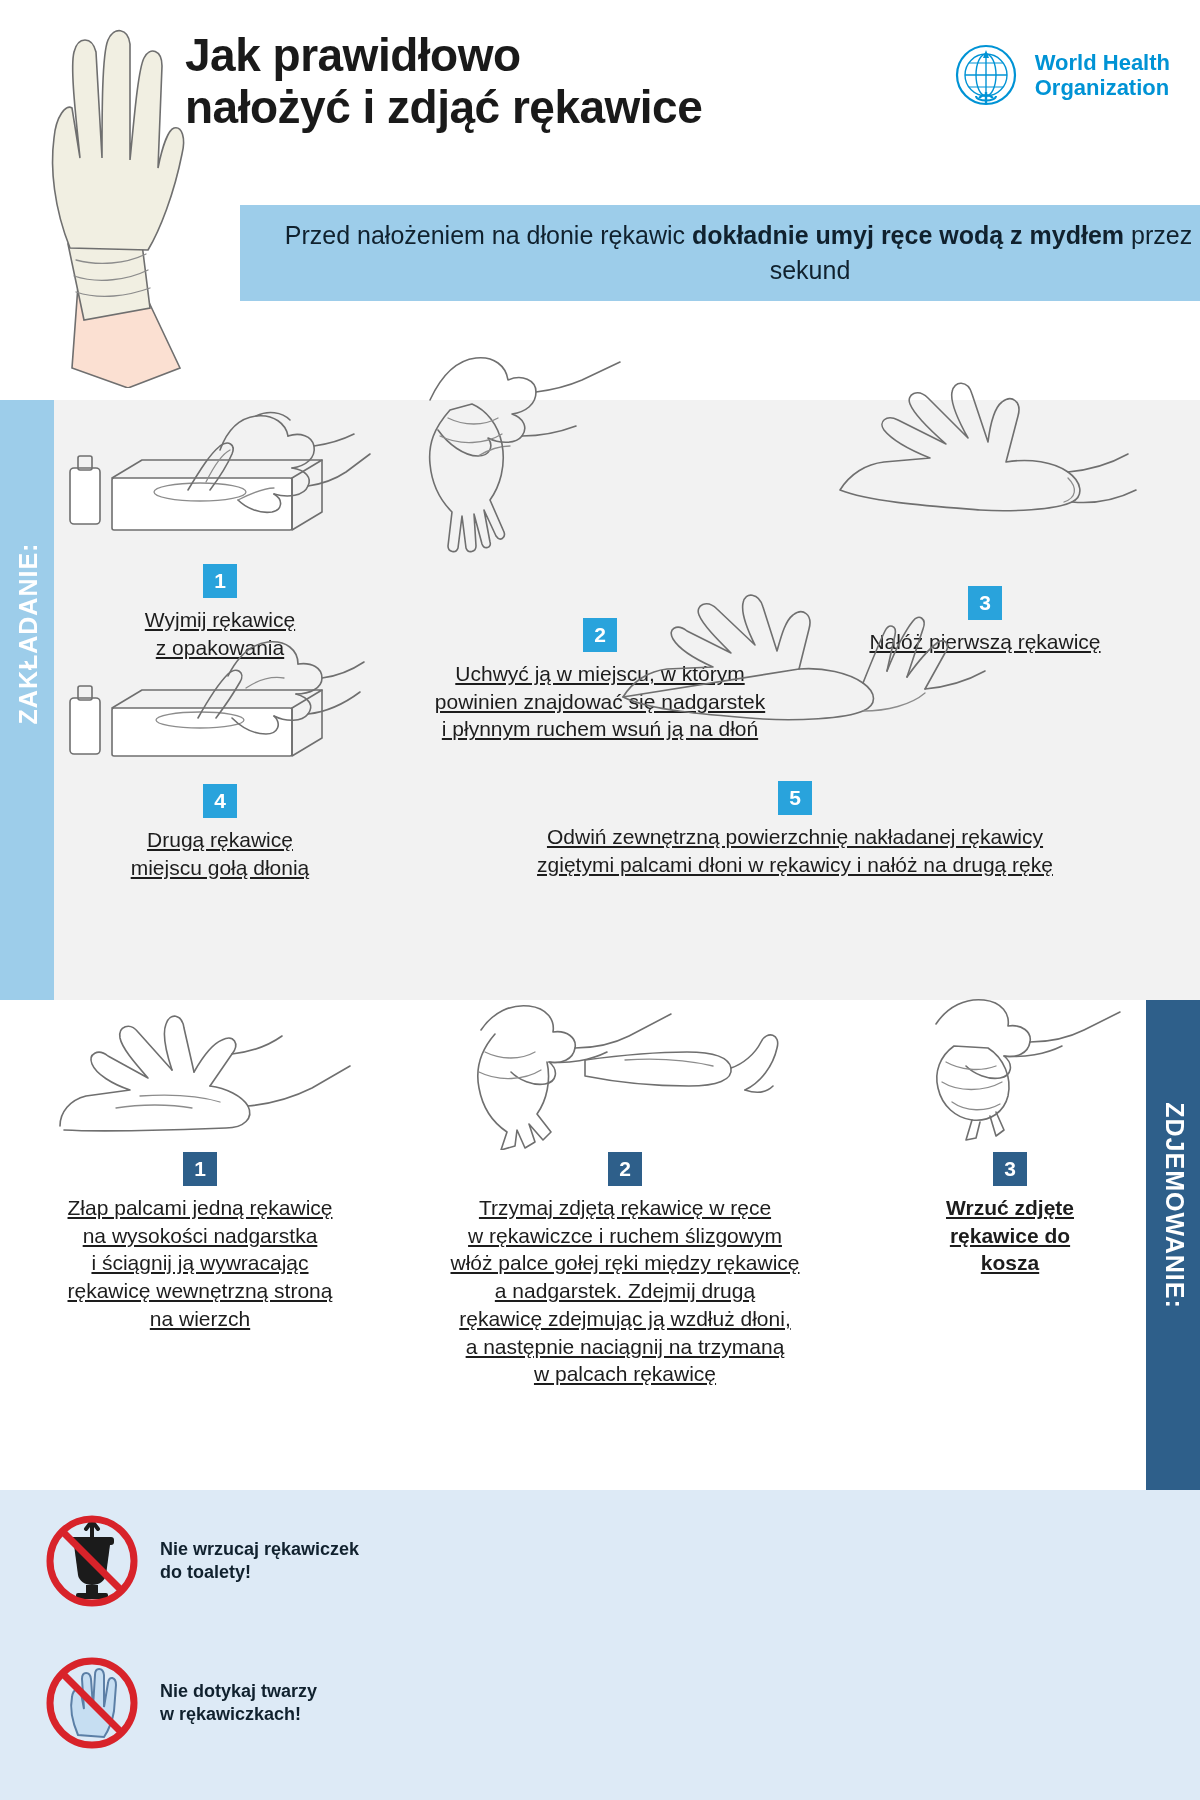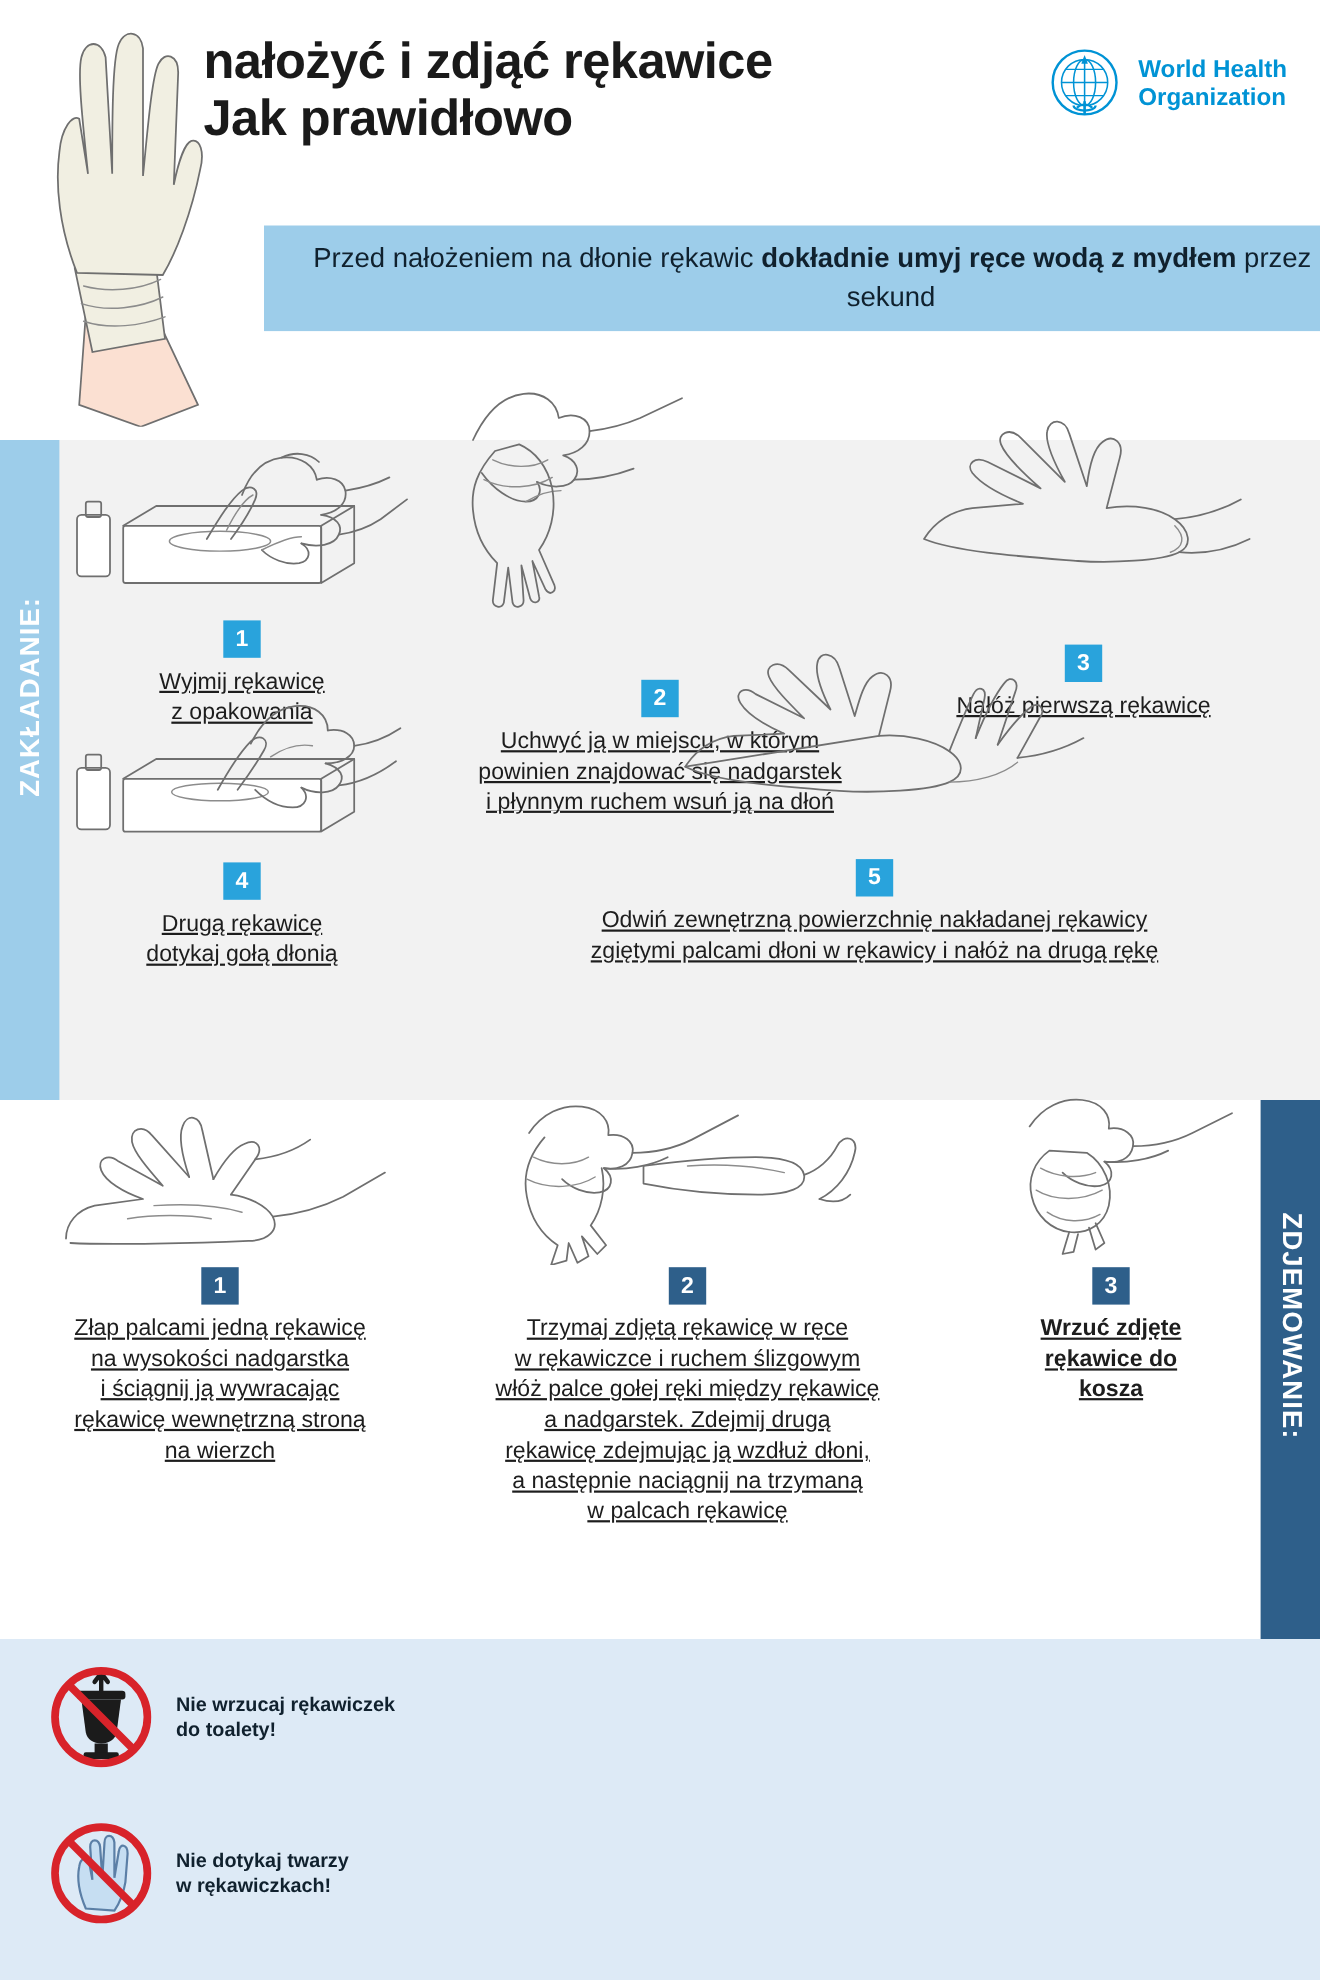--- a/index.html
+++ b/index.html
@@ -96,22 +96,22 @@
                  C124 112 128 62 134 50 C140 38 152 42 152 58 L148 160
                  C152 140 158 122 164 120 C172 118 176 130 172 146
                  C164 186 150 222 138 242 Z"></path>
         <path class="ln2" d="M66 252 C88 258 116 256 136 246"></path>
         <path class="ln2" d="M64 268 C88 276 118 272 138 262"></path>
         <path class="ln2" d="M66 284 C90 292 118 288 140 280"></path>
       </svg>
     </div>
 
     <div class="title">
+      <div>Jak prawidłowo</div>
       <div>nałożyć i zdjąć rękawice</div>
-      <div>Jak prawidłowo</div>
     </div>
 
     <div class="who-logo">
       <div class="who-emblem">
         <svg viewBox="0 0 74 74" width="74" height="74">
           <circle cx="37" cy="37" r="29" fill="none" stroke="#0093d5" stroke-width="2.2"></circle>
           <circle cx="37" cy="37" r="21" fill="none" stroke="#0093d5" stroke-width="1.4"></circle>
           <ellipse cx="37" cy="37" rx="10" ry="21" fill="none" stroke="#0093d5" stroke-width="1.4"></ellipse>
           <line x1="16" y1="37" x2="58" y2="37" stroke="#0093d5" stroke-width="1.4"></line>
           <line x1="20" y1="25" x2="54" y2="25" stroke="#0093d5" stroke-width="1.2"></line>
@@ -235,21 +235,21 @@
           <path class="ln" d="M214 86 C222 94 218 104 206 104 C192 104 180 96 172 88"></path>
           <path class="ln" d="M248 84 C266 82 284 74 300 62"></path>
           <path class="ln" d="M262 48 C278 46 292 40 304 32"></path>
           <path class="ln2" d="M186 58 C198 50 212 46 224 48"></path>
         </svg>
       </div>
       <div class="badge-row">
           <div class="num-badge">4</div>
         </div>
       <div class="cap" style="white-space:pre-line;">Drugą rękawicę
-dotykaj gołą dłonią</div>
+miejscu gołą dłonią</div>
     </div>
 
     <div class="step" style="left:430px; top:185px; width:730px;">
       <div class="art" style="display:flex; justify-content:center;">
         <svg viewBox="0 0 400 190" width="400" height="190">
           <path class="ln" d="M28 112 C38 96 54 86 72 84 L118 82
                                C100 74 84 64 78 54 C72 44 82 38 92 46 L136 68
                                C122 54 108 40 104 30 C100 20 112 14 122 24 L160 60
                                C152 44 146 28 148 18 C150 6 164 8 168 22 L182 66
                                C186 52 190 36 198 30 C208 22 218 30 214 44 L204 84"></path>

